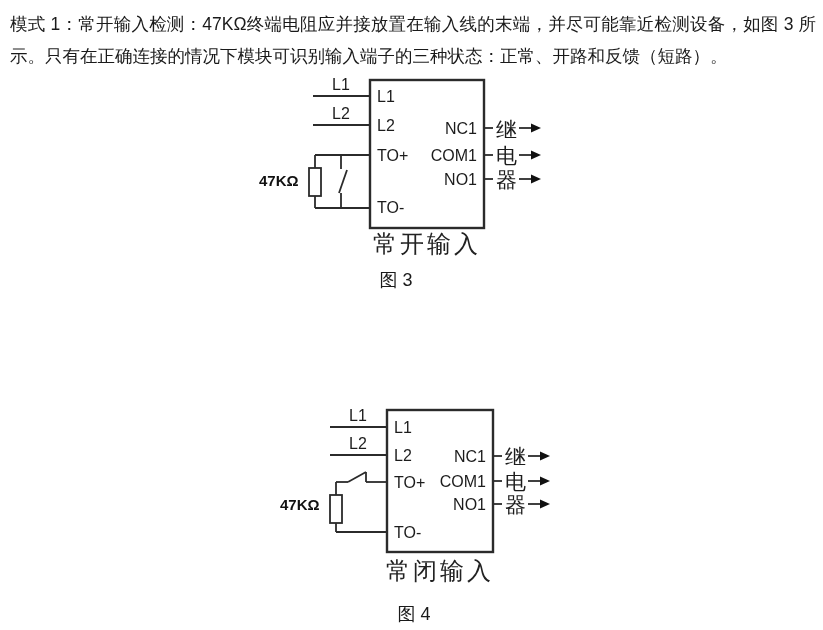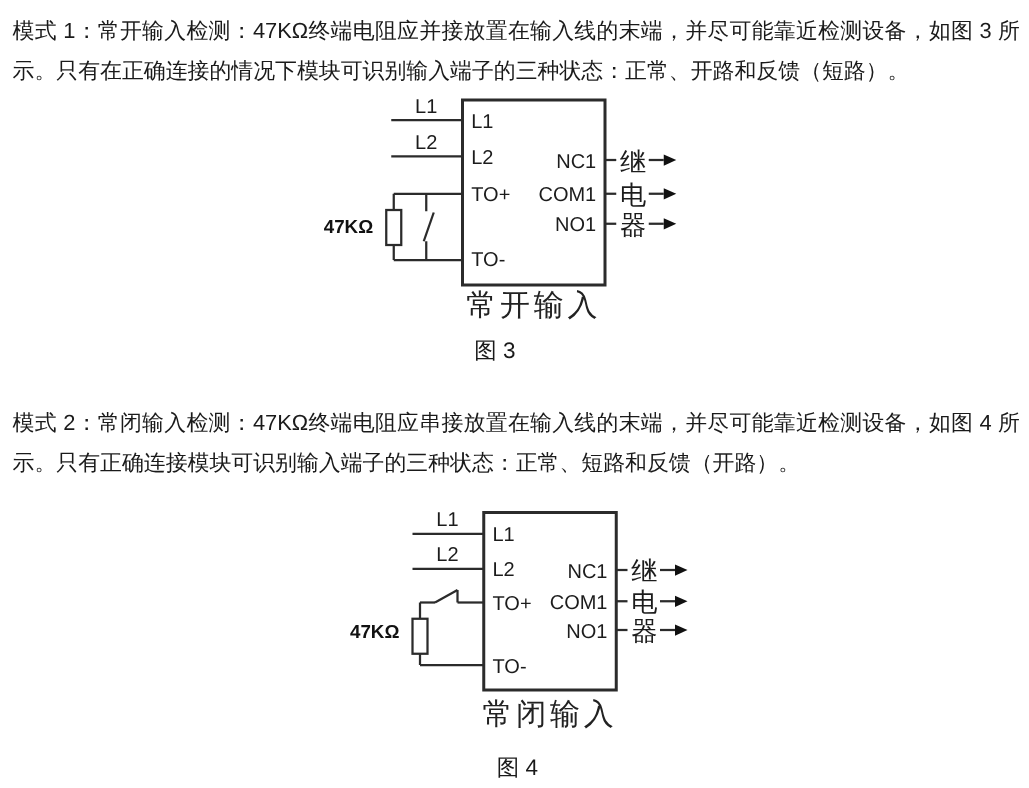--- a/index.html
+++ b/index.html
@@ -103,21 +103,20 @@
       <g>
         <line class="wire" x1="266" y1="103" x2="278" y2="103" stroke-width="2"></line>
         <polygon class="arrowhead" points="278,98.5 278,107.5 288,103"></polygon>
       </g>
     </g>
 
     <text class="mode" x="174" y="176" text-anchor="middle">常开输入</text>
     <text class="caption" x="143" y="210" text-anchor="middle">图 3</text>
   </svg>
 
-  <p id="para-mode2" class="para">模式 2：常闭输入检测：47KΩ终端电阻应串接放置在输入线的末端，并尽可能靠近检测设备，如图 4 所示。只有正确连接模块可识别输入端子的三种状态：正常、短路和反馈（开路）。</p>
 
   <svg id="fig4-svg" width="310" height="230" viewBox="0 0 310 230">
 
     <g>
       <line class="wire" x1="62" y1="29" x2="119" y2="29"></line>
       <line class="wire" x1="62" y1="57" x2="119" y2="57"></line>
     </g>
     <text class="term" x="90" y="23" text-anchor="middle">L1</text>
     <text class="term" x="90" y="51" text-anchor="middle">L2</text>
 

